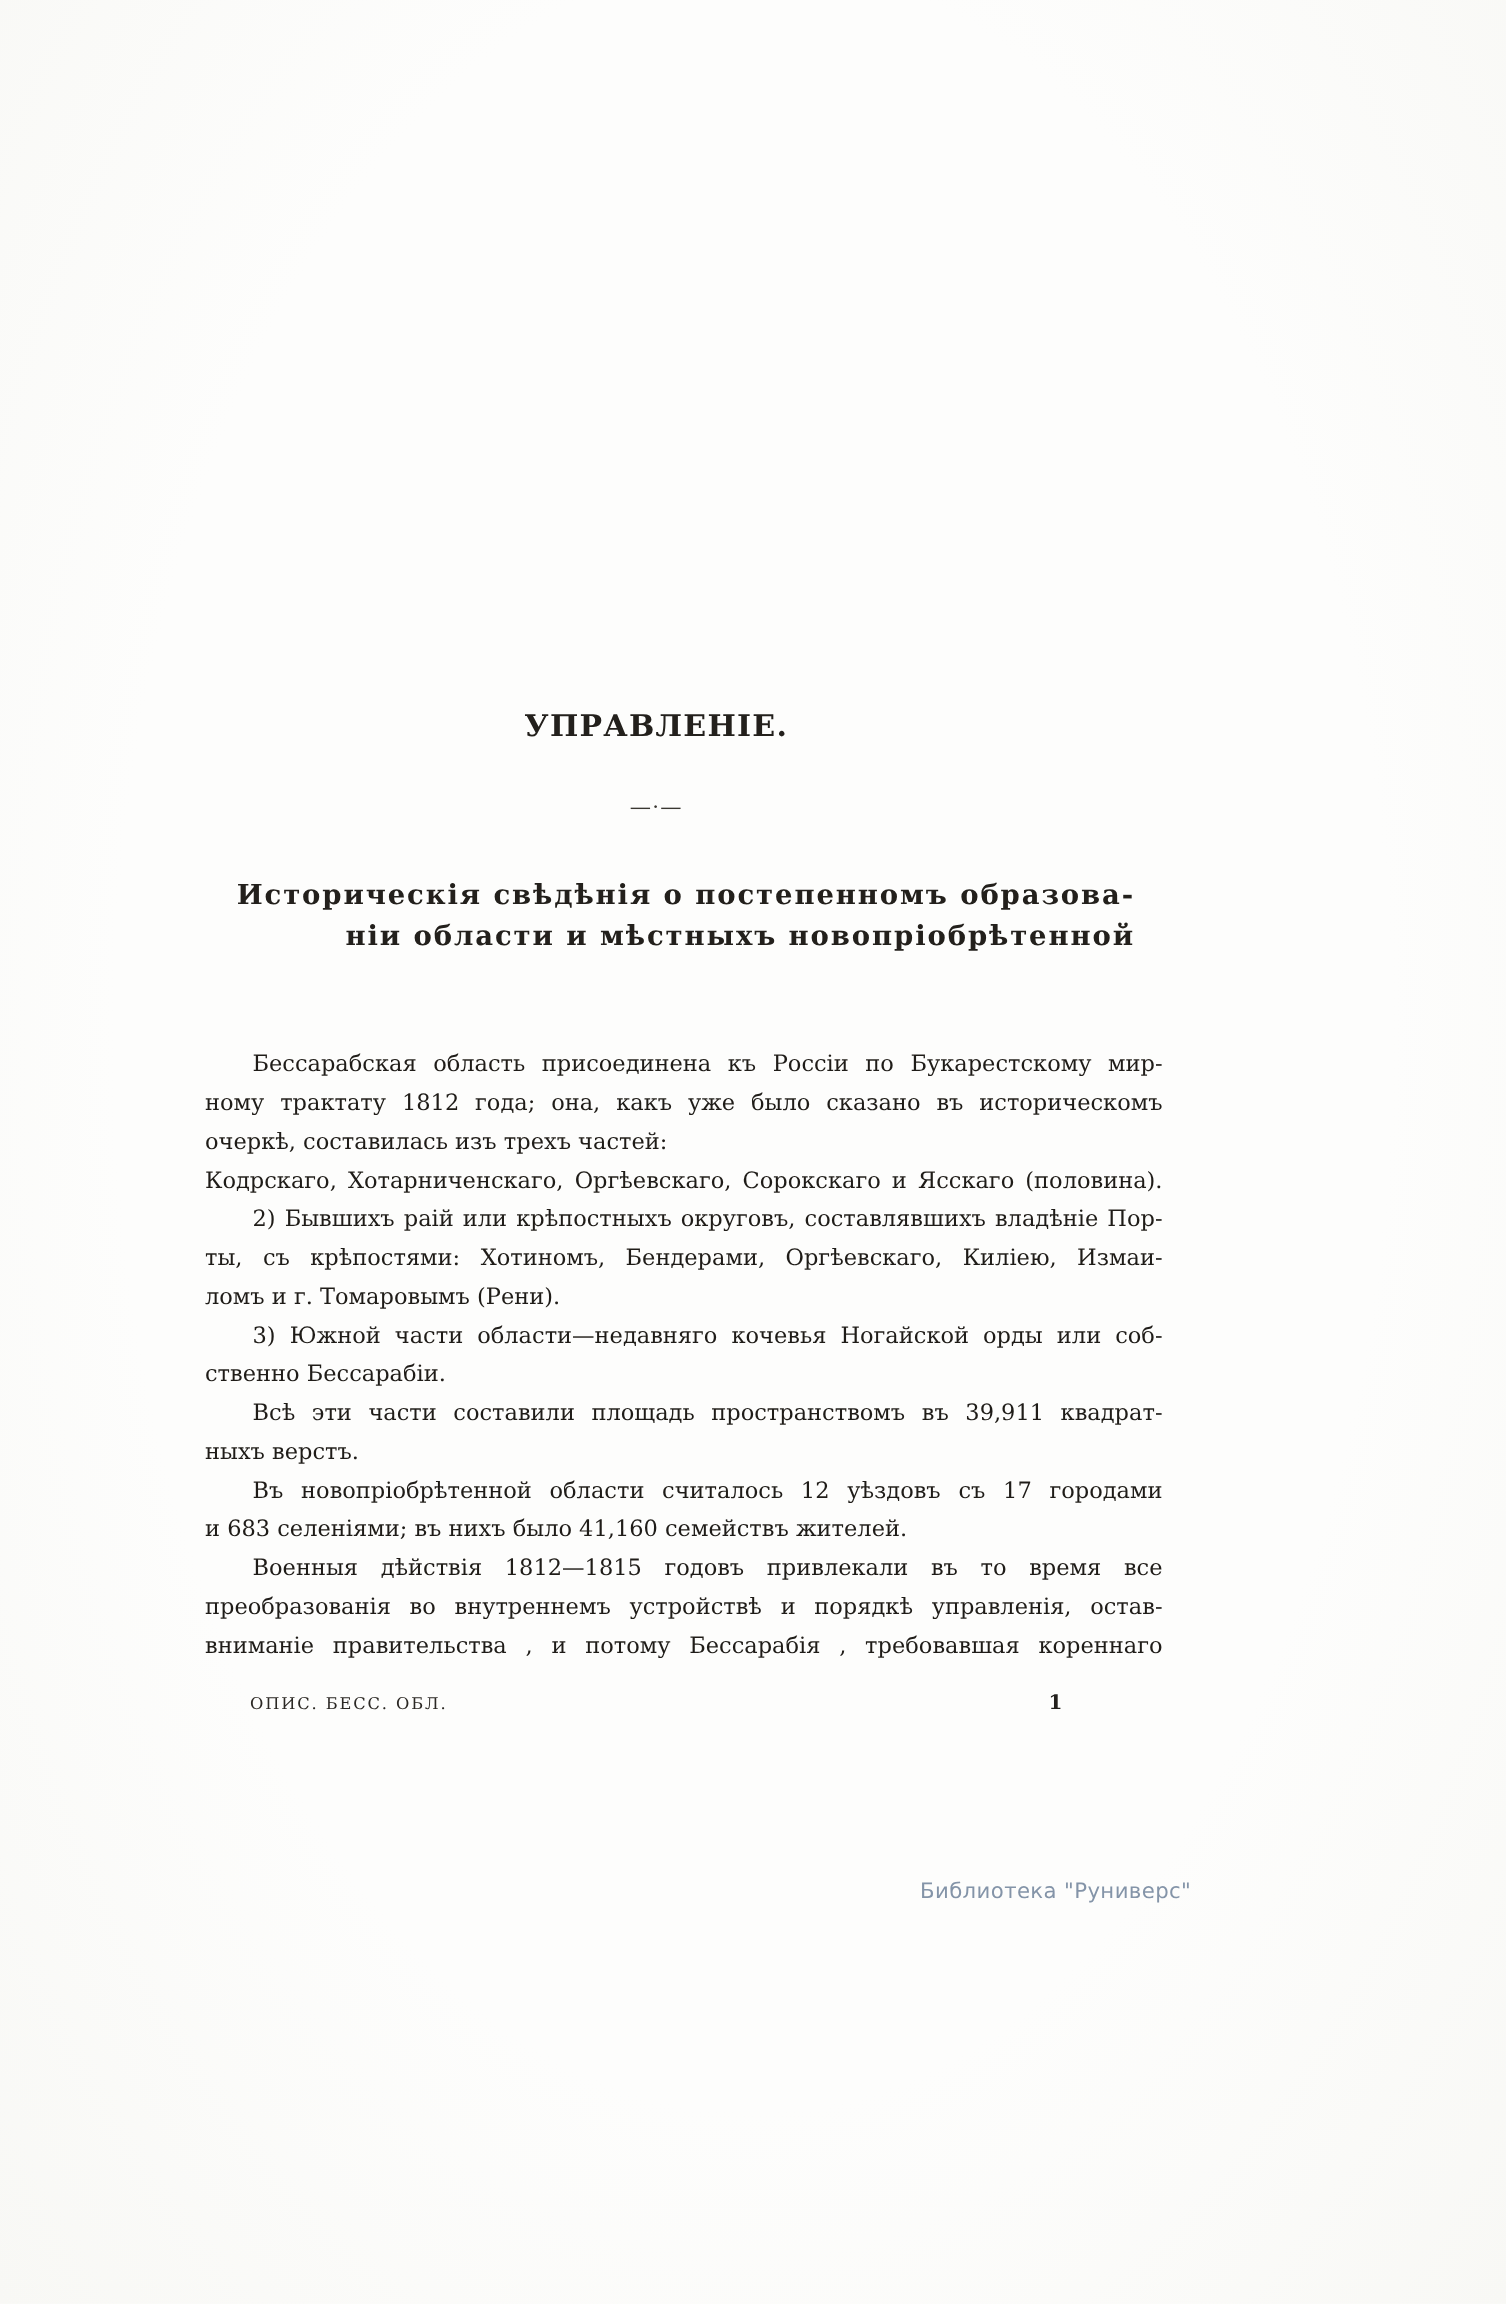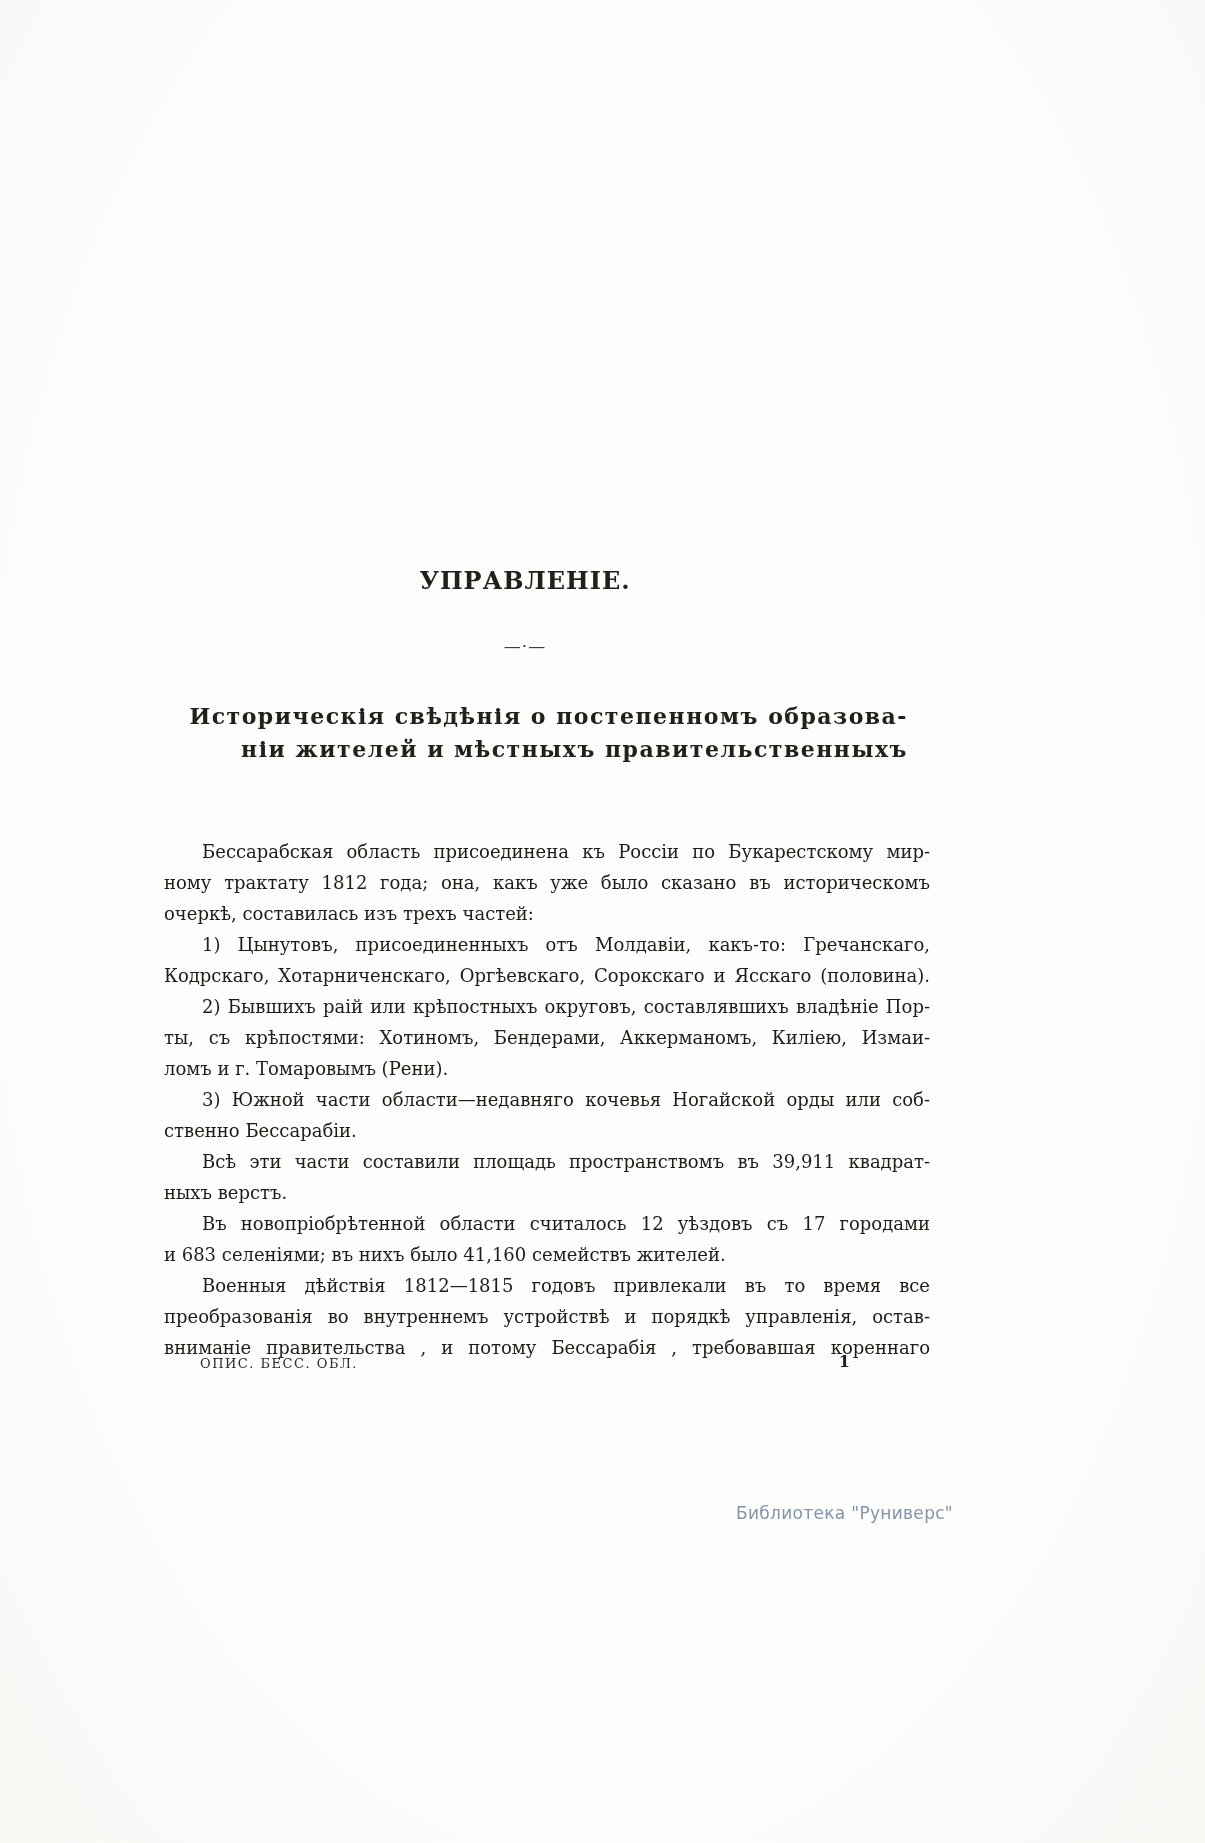--- a/index.html
+++ b/index.html
@@ -116,31 +116,30 @@
 
 <div class="page">
   <div class="content">
 
     <h1 class="title">УПРАВЛЕНІЕ.</h1>
 
     <div class="divider">—·—</div>
 
     <div class="heading">
         <div class="heading-line">Историческія свѣдѣнія о постепенномъ образова-</div>
-        <div class="heading-line">ніи жителей и мѣстныхъ правительственныхъ</div>
+        <div class="heading-line">ніи области и мѣстныхъ новопріобрѣтенной</div>
       </div>
 
     <div class="body-block">
         <div class="body-line indent">Бессарабская область присоединена къ Россіи по Букарестскому мир-</div>
         <div class="body-line">ному трактату 1812 года; она, какъ уже было сказано въ историческомъ</div>
         <div class="body-line para-end">очеркѣ, составилась изъ трехъ частей:</div>
-        <div class="body-line indent">1) Цынутовъ, присоединенныхъ отъ Молдавіи, какъ-то: Гречанскаго,</div>
         <div class="body-line">Кодрскаго, Хотарниченскаго, Оргѣевскаго, Сорокскаго и Ясскаго (половина).</div>
         <div class="body-line indent">2) Бывшихъ раій или крѣпостныхъ округовъ, составлявшихъ владѣніе Пор-</div>
-        <div class="body-line">ты, съ крѣпостями: Хотиномъ, Бендерами, Аккерманомъ, Киліею, Измаи-</div>
+        <div class="body-line">ты, съ крѣпостями: Хотиномъ, Бендерами, Оргѣевскаго, Киліею, Измаи-</div>
         <div class="body-line para-end">ломъ и г. Томаровымъ (Рени).</div>
         <div class="body-line indent">3) Южной части области—недавняго кочевья Ногайской орды или соб-</div>
         <div class="body-line para-end">ственно Бессарабіи.</div>
         <div class="body-line indent">Всѣ эти части составили площадь пространствомъ въ 39,911 квадрат-</div>
         <div class="body-line para-end">ныхъ верстъ.</div>
         <div class="body-line indent">Въ новопріобрѣтенной области считалось 12 уѣздовъ съ 17 городами</div>
         <div class="body-line para-end">и 683 селеніями; въ нихъ было 41,160 семействъ жителей.</div>
         <div class="body-line indent">Военныя дѣйствія 1812—1815 годовъ привлекали въ то время все</div>
         <div class="body-line">преобразованія во внутреннемъ устройствѣ и порядкѣ управленія, остав-</div>
         <div class="body-line">вниманіе правительства , и потому Бессарабія , требовавшая кореннаго</div>

